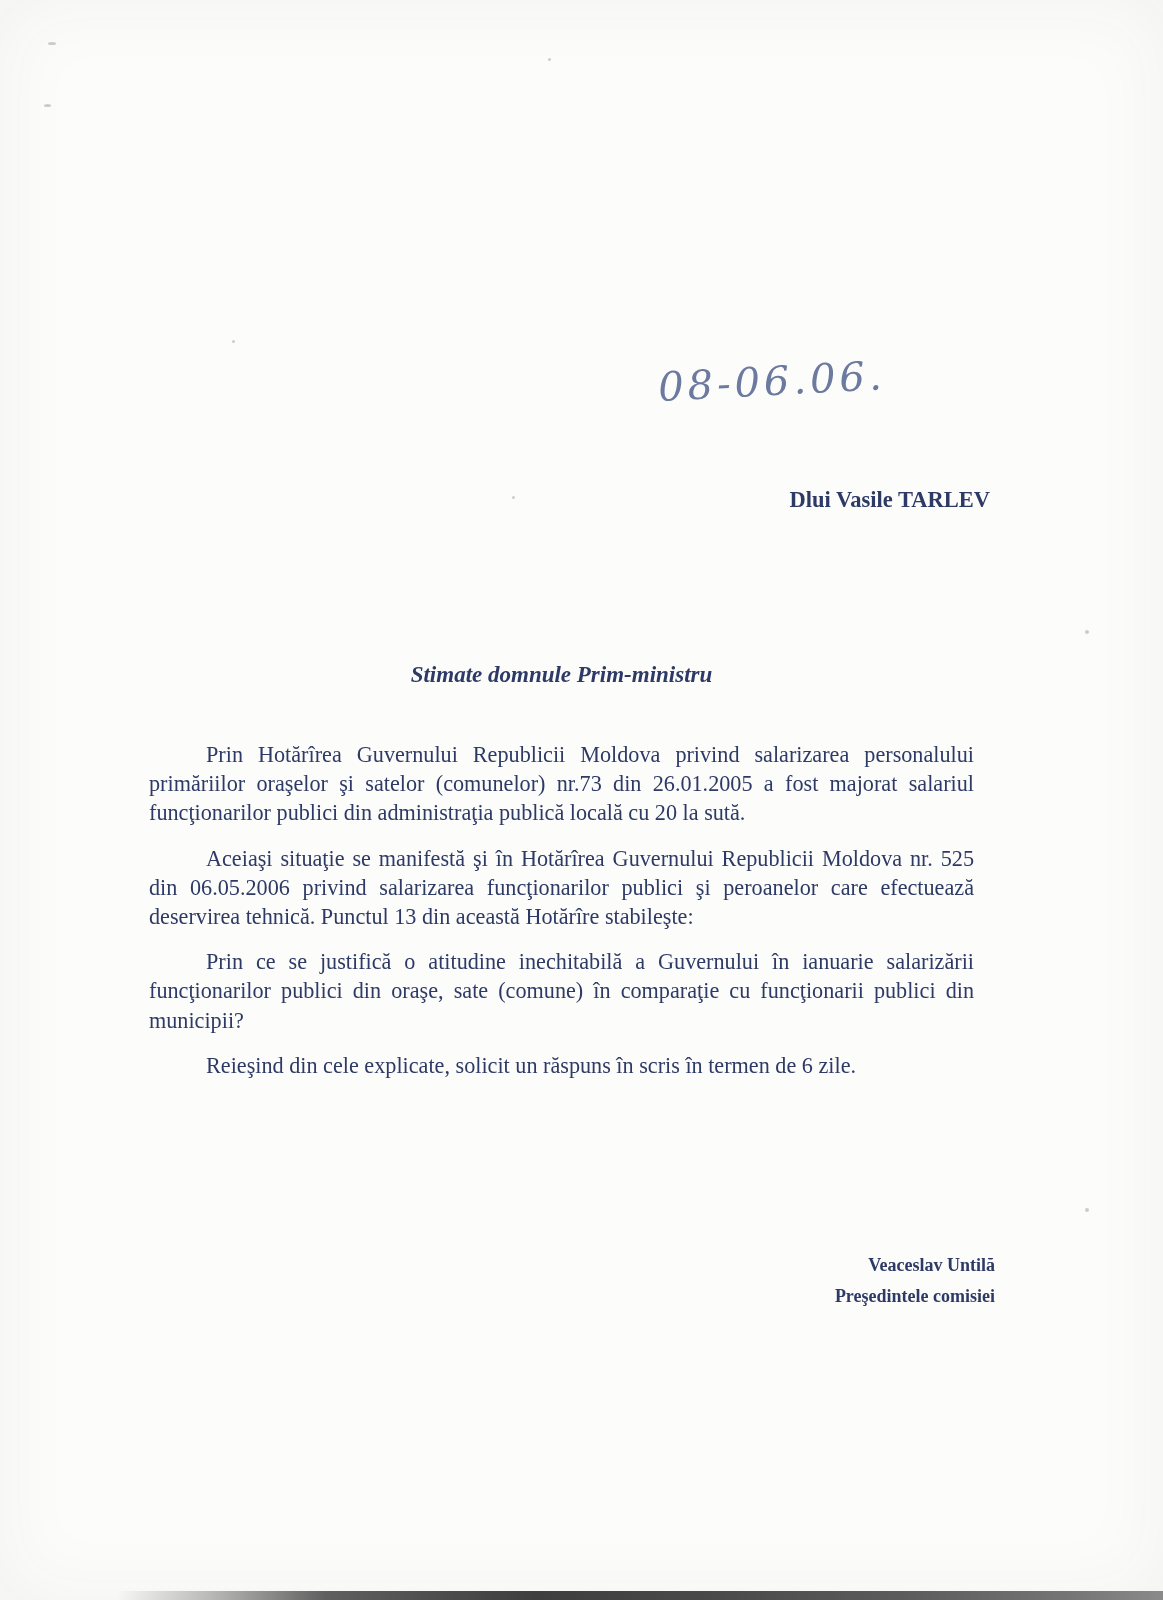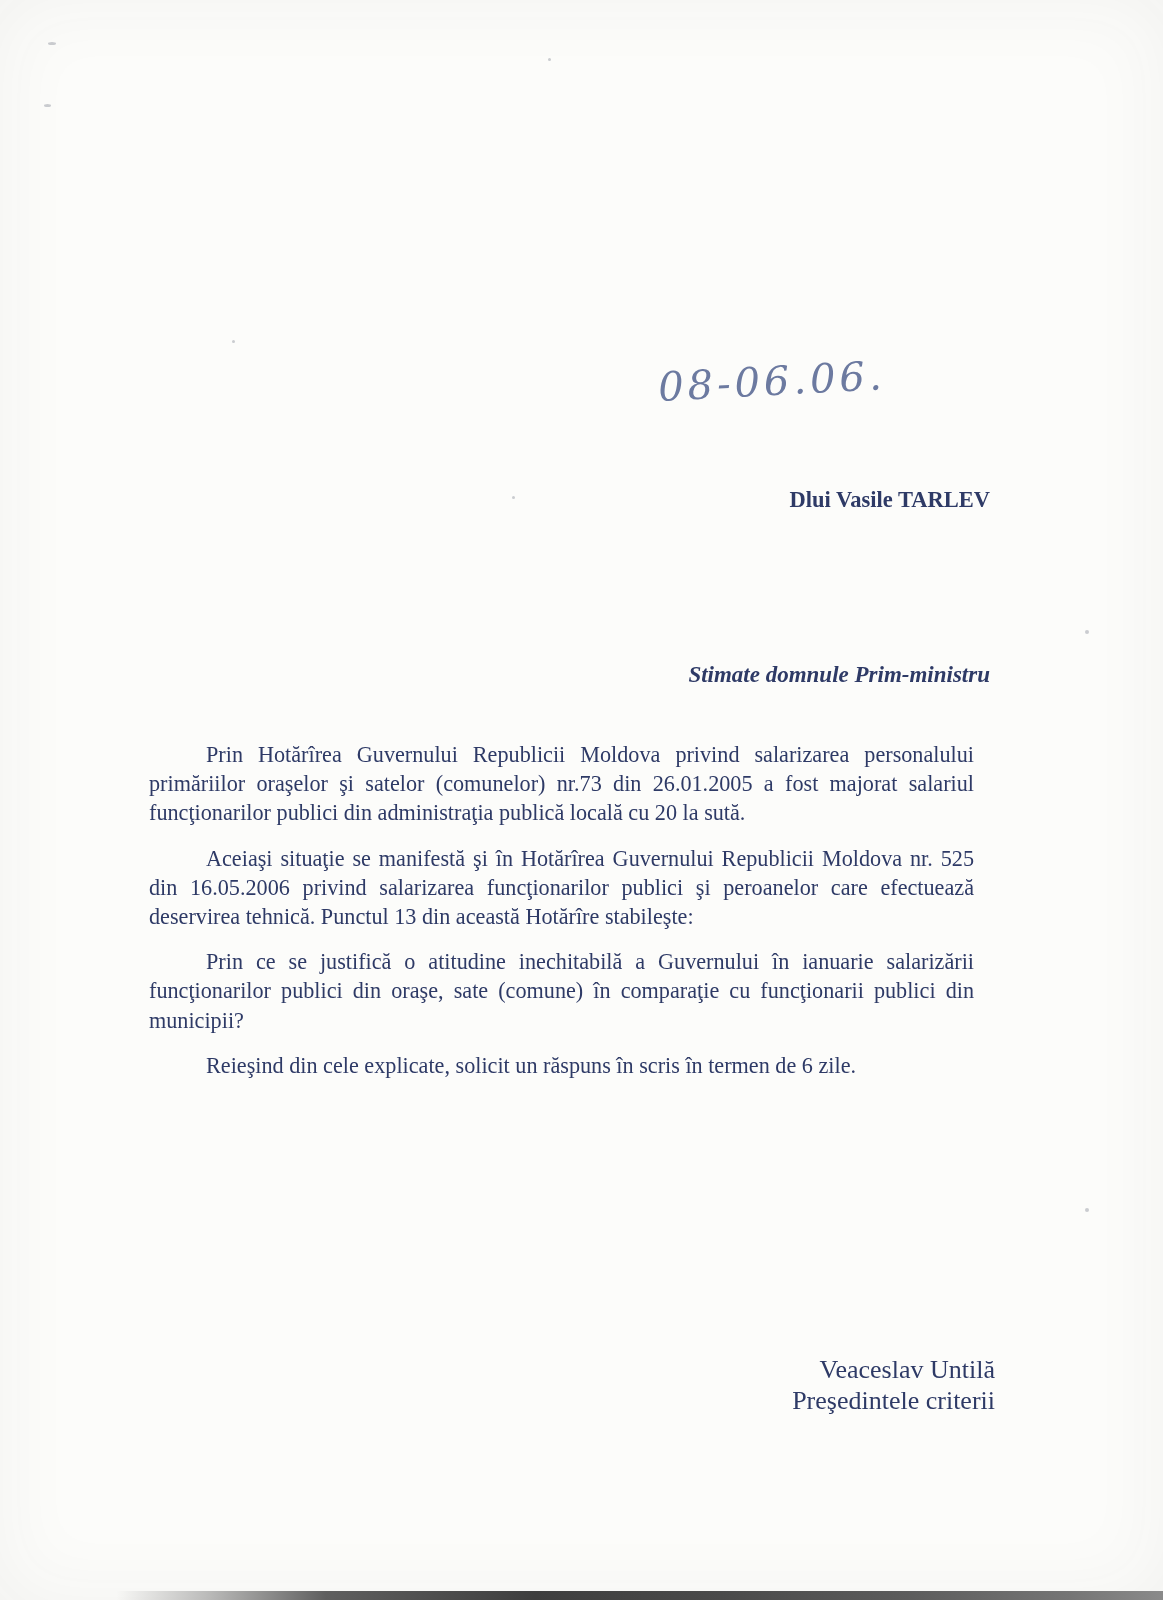--- a/index.html
+++ b/index.html
@@ -37,45 +37,45 @@
     font-weight: bold;
     font-size: 22.5px;
     line-height: 28px;
     white-space: nowrap;
   }
   .salutation {
     position: absolute;
     top: 662px;
     left: 133px;
     width: 857px;
-    text-align: right;
+    text-align: center;
     font-weight: bold;
     font-style: italic;
     font-size: 23px;
   }
   .body-text {
     position: absolute;
     top: 724px;
     left: 133px;
     width: 857px;
     font-size: 22.2px;
     line-height: 29.2px;
     text-align: justify;
   }
   .body-text p {
     margin: 16px;
     text-indent: 57px;
   }
   .signature {
     position: absolute;
-    top: 1354px;
+    top: 1250px;
     right: 168px;
     text-align: right;
-    font-weight: normal;
-    font-size: 26px;
+    font-weight: bold;
+    font-size: 18px;
     line-height: 31px;
     white-space: nowrap;
   }
   .scan-edge-bottom {
     position: absolute;
     left: 0;
     right: 0;
     bottom: 0;
     height: 9px;
     background: linear-gradient(to right,
@@ -110,28 +110,28 @@
   <div class="handwritten">08-06.06.</div>
 
   <div class="recipient">
     <div>Dlui Vasile TARLEV</div>
   </div>
 
   <div class="salutation">Stimate domnule Prim-ministru</div>
 
   <div class="body-text">
     <p>Prin Hotărîrea Guvernului Republicii Moldova privind salarizarea personalului primăriilor oraşelor şi satelor (comunelor) nr.73 din 26.01.2005 a fost majorat salariul funcţionarilor publici din administraţia publică locală cu 20 la sută.</p>
-    <p>Aceiaşi situaţie se manifestă şi în Hotărîrea Guvernului Republicii Moldova nr. 525 din 16.05.2006 privind salarizarea funcţionarilor publici şi peroanelor care efectuează deservirea tehnică. Punctul 13 din această Hotărîre stabileşte:</p>
+    <p>Aceiaşi situaţie se manifestă şi în Hotărîrea Guvernului Republicii Moldova nr. 525 din 06.05.2006 privind salarizarea funcţionarilor publici şi peroanelor care efectuează deservirea tehnică. Punctul 13 din această Hotărîre stabileşte:</p>
     <p>Prin ce se justifică o atitudine inechitabilă a Guvernului în ianuarie salarizării funcţionarilor publici din oraşe, sate (comune) în comparaţie cu funcţionarii publici din municipii?</p>
     <p>Reieşind din cele explicate, solicit un răspuns în scris în termen de 6 zile.</p>
   </div>
 
   <div class="signature">
     <div>Veaceslav Untilă</div>
-    <div>Preşedintele criterii</div>
+    <div>Preşedintele comisiei</div>
   </div>
 
   <div class="scan-speck speck-1"></div>
   <div class="scan-speck speck-2"></div>
   <div class="scan-speck speck-3"></div>
   <div class="scan-speck speck-4"></div>
   <div class="scan-speck speck-5"></div>
   <div class="scan-speck speck-6"></div>
   <div class="scan-speck speck-7"></div>
 

